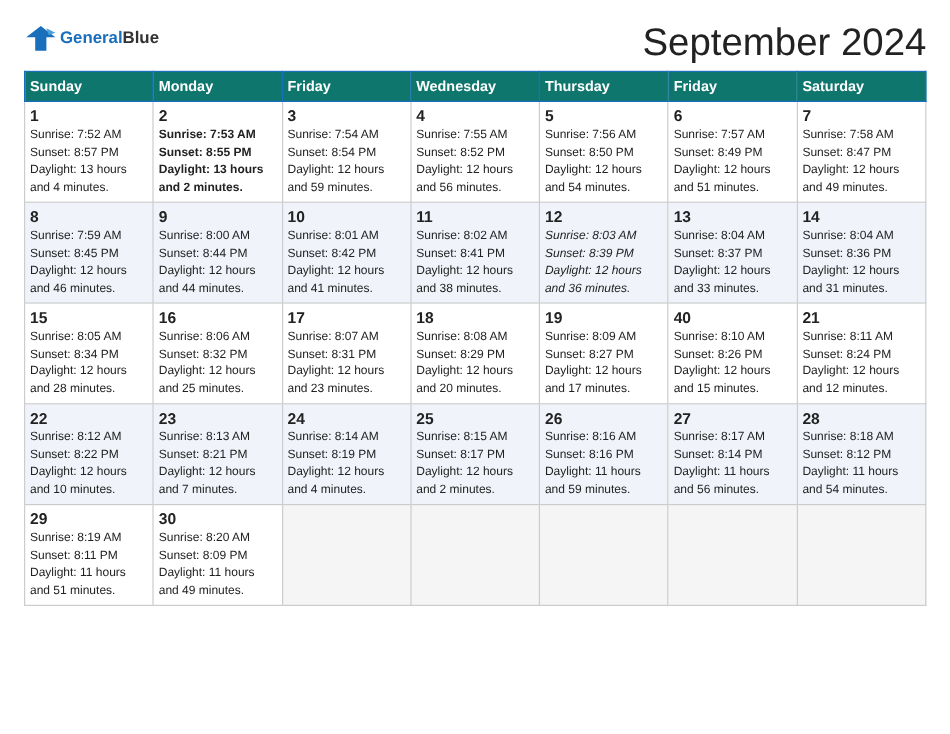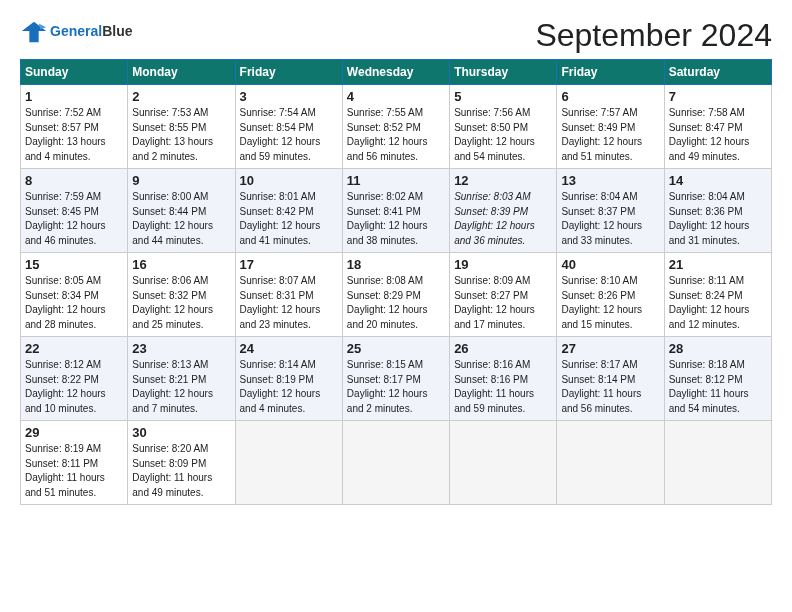--- a/index.html
+++ b/index.html
@@ -120,21 +120,21 @@
     <tr>
           <td>
             <span class="day-num">1</span>
             <div class="day-info" style="white-space: pre-line;">Sunrise: 7:52 AM
 Sunset: 8:57 PM
 Daylight: 13 hours
 and 4 minutes.</div>
           </td>
           <td>
             <span class="day-num">2</span>
-            <div class="day-info" style="white-space: pre-line;">Sunrise: 7:53 AM
+            <div class="day-info" style="white-space: pre-line; font-weight: bold;">Sunrise: 7:53 AM
 Sunset: 8:55 PM
 Daylight: 13 hours
 and 2 minutes.</div>
           </td>
           <td>
             <span class="day-num">3</span>
             <div class="day-info" style="white-space: pre-line;">Sunrise: 7:54 AM
 Sunset: 8:54 PM
 Daylight: 12 hours
 and 59 minutes.</div>

